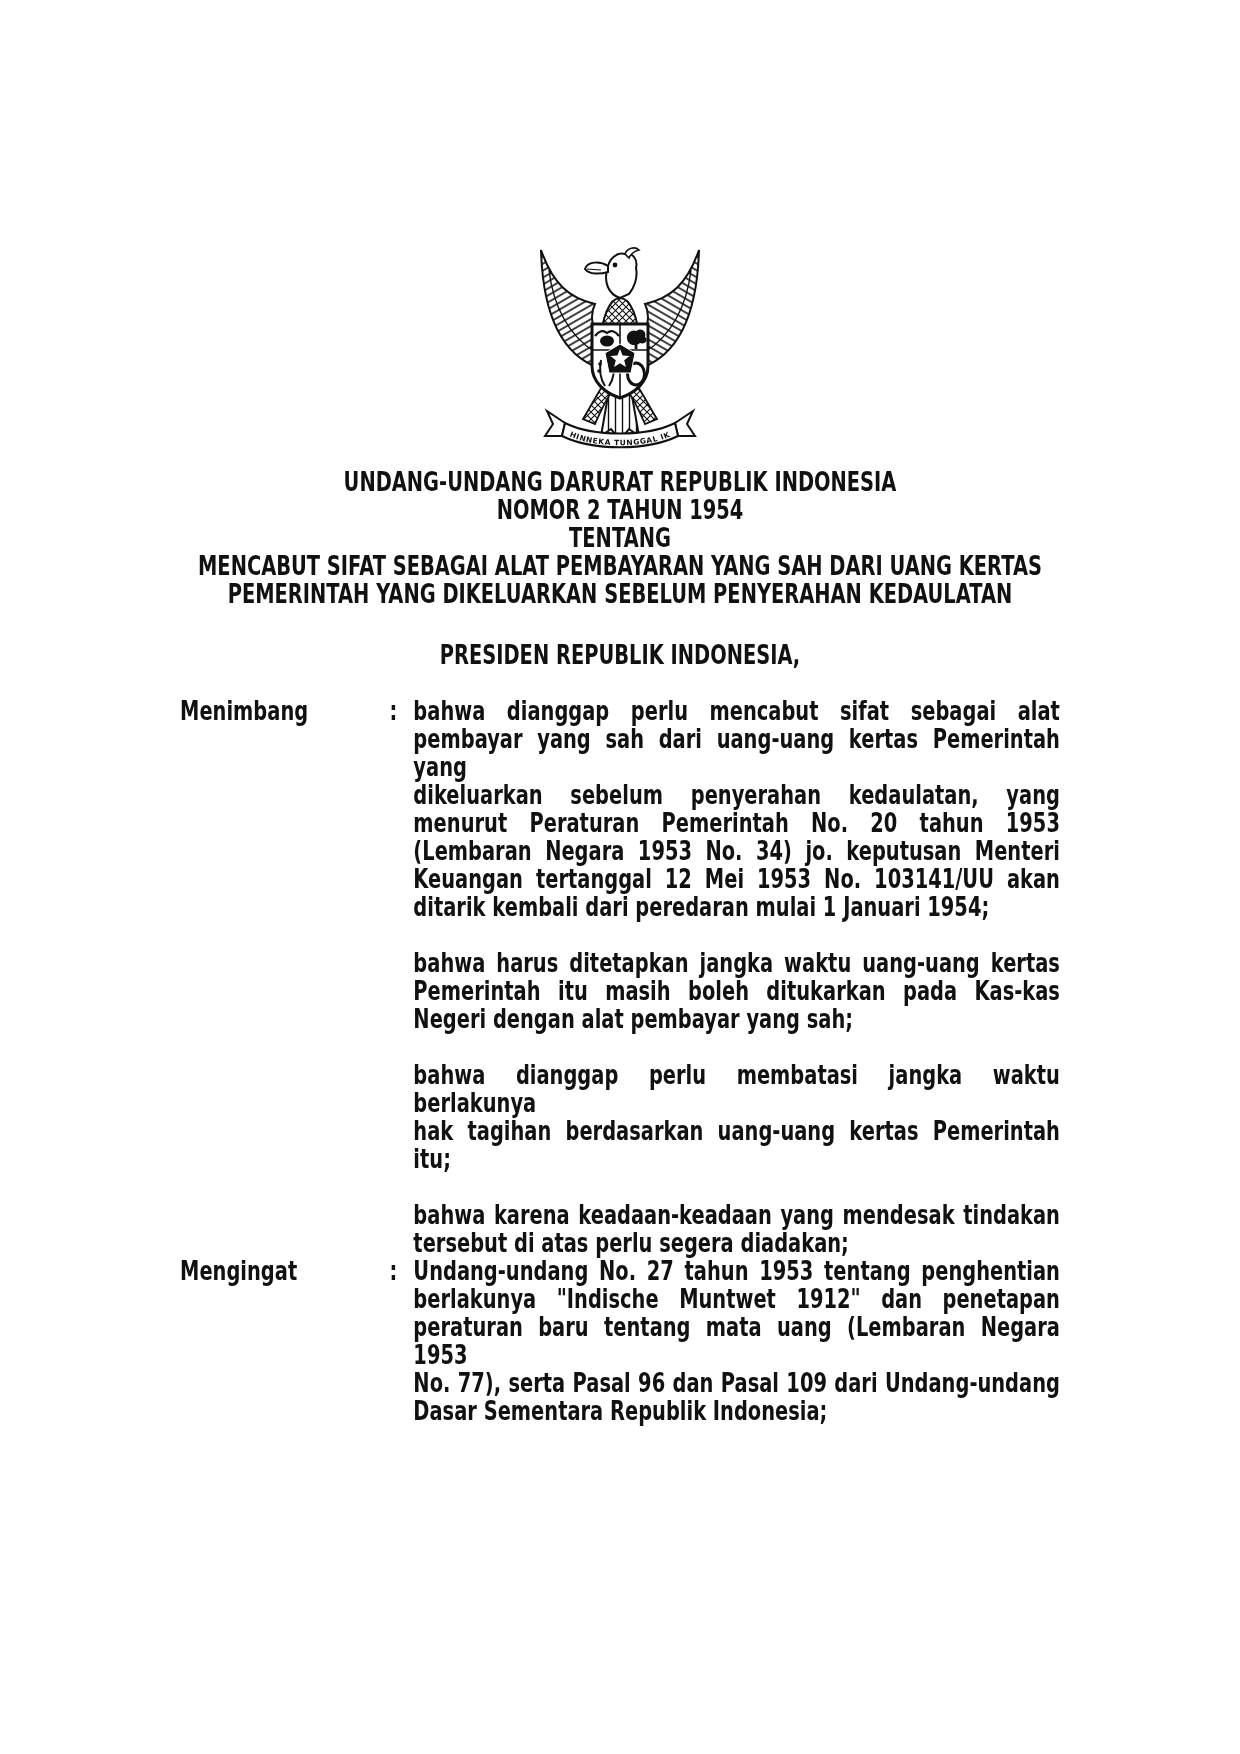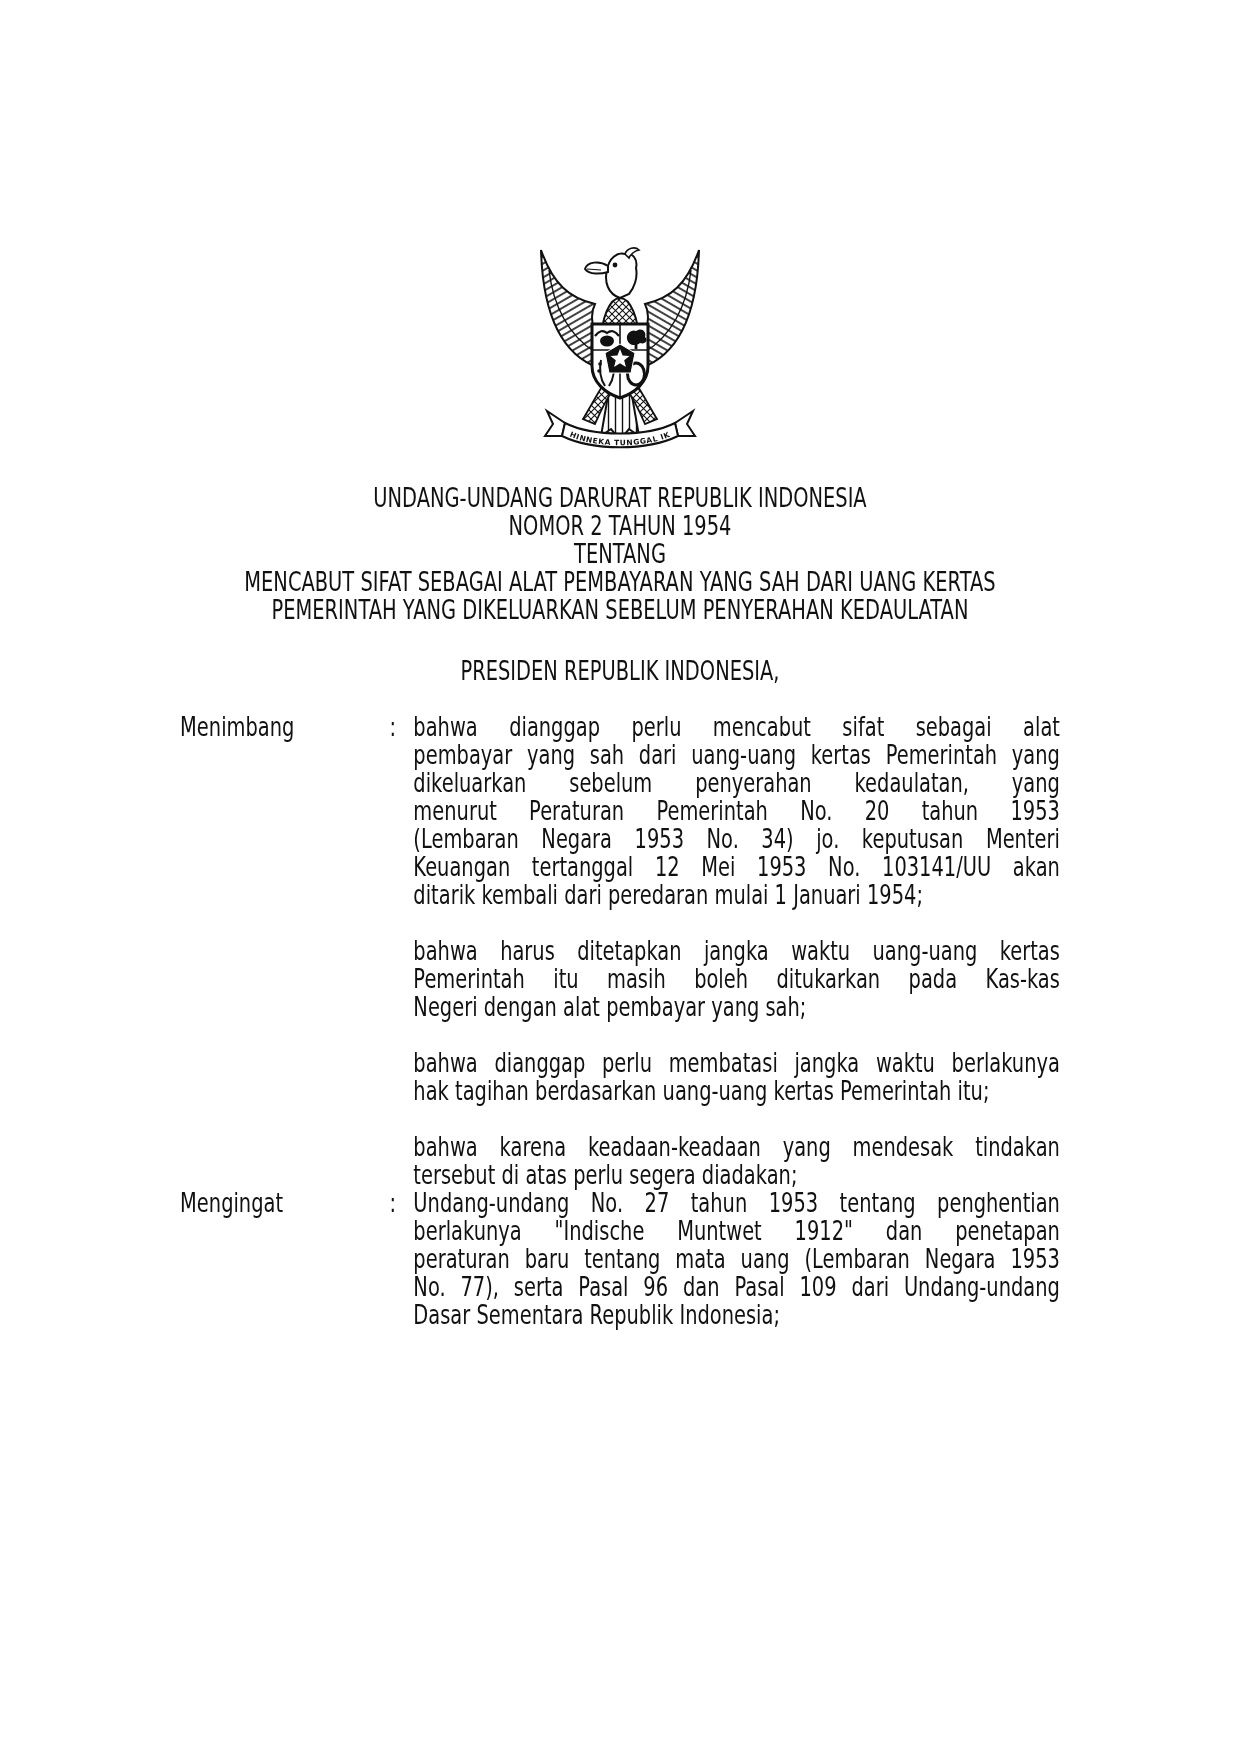--- a/index.html
+++ b/index.html
@@ -12,22 +12,23 @@
     font-family:"DejaVu Sans", sans-serif;
     overflow:hidden;
   }
   .emblem {
     position:absolute;
     left:535px; top:244px;
     width:170px; height:206px;
   }
   .content {
     position:absolute;
-    left:180px; top:484px;
+    left:180px; top:468px;
     width:880px;
+    font-weight:bold;
   }
   
   .condense {
     width:1222px;
     margin-left:-171px;
     transform:scaleX(0.72);
     transform-origin:center top;
     font-size:27px;
     line-height:28px;
   }

